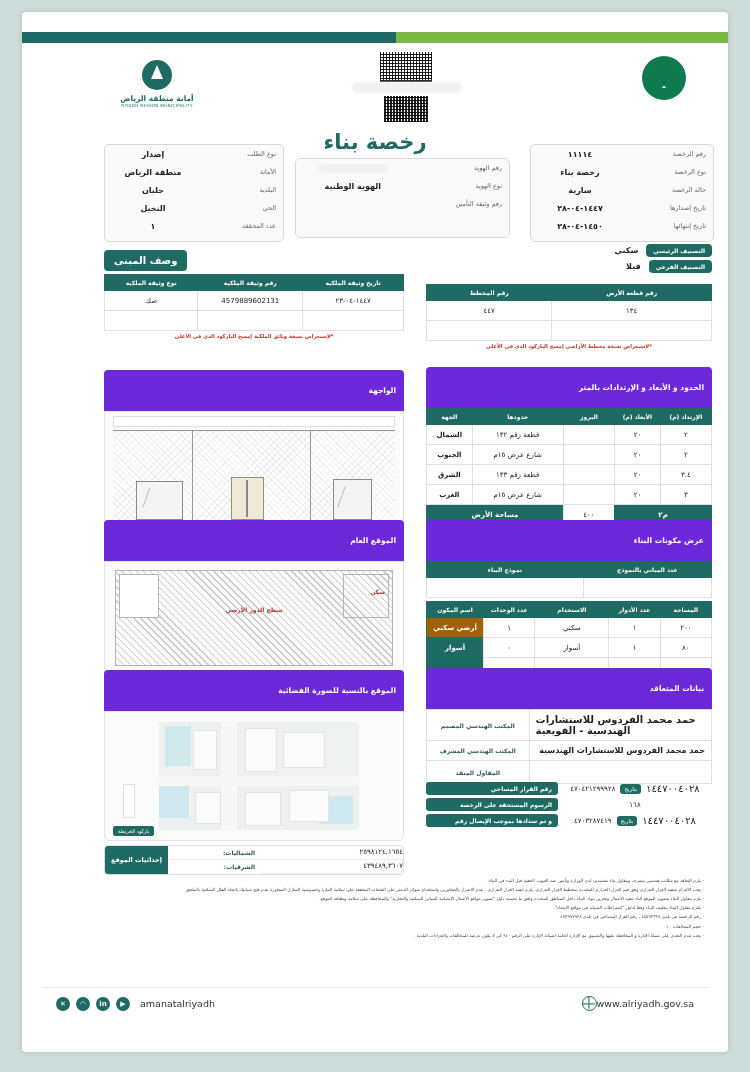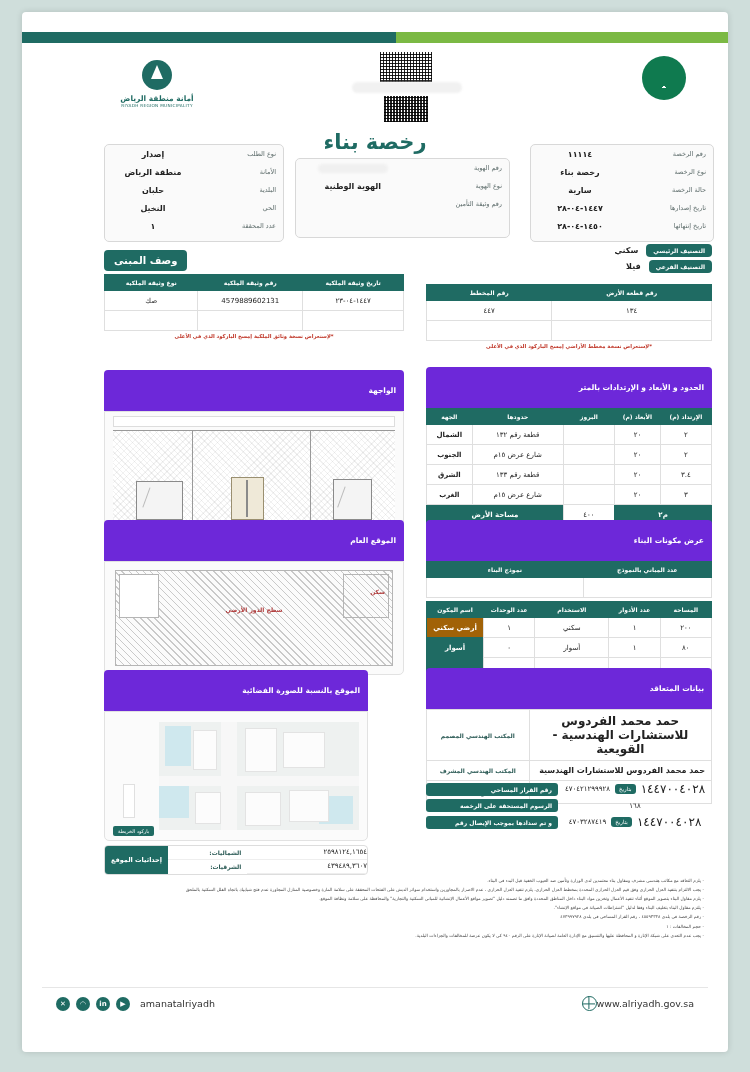--- a/index.html
+++ b/index.html
@@ -119,21 +119,21 @@
   .coord .rows .ck{font-size:6px;color:#2c5b56;width:38%;text-align:right;padding-right:6px;font-weight:bold;}
   .coord .rows .cv{font-size:7px;color:#222;width:62%;text-align:center;}
 
   
   .fee{display:flex;align-items:center;margin-bottom:3px;}
   .fee .fk{background:#1f6b63;color:#fff;font-size:6px;font-weight:bold;
     padding:3px 6px;border-radius:3px;width:120px;text-align:right;}
   .fee .fv{flex:1;display:flex;align-items:center;justify-content:center;gap:5px;}
   .fee .num{font-size:7px;color:#222;}
   .fee .dt{background:#1f6b63;color:#fff;font-size:5.5px;padding:2px 4px;border-radius:3px;}
-  .fee .dv{font-size:12px;color:#222;}
+  .fee .dv{font-size:10px;color:#222;font-family:Liberation Serif, serif;}
 
   .terms{position:absolute;left:24px;top:866px;width:658px;}
   .terms p{margin:0 0 2.5px 0;font-size:4.4px;line-height:1.5;color:#4a4a4a;text-align:right;}
 
   .footer{position:absolute;left:20px;top:975px;width:666px;height:32px;
     border-top:1px solid #e6e6e6;display:flex;align-items:center;justify-content:space-between;
     padding:0 14px;box-sizing:border-box;}
   .site{display:flex;align-items:center;direction:ltr;}
   .site .glb{width:13px;height:13px;border-radius:50%;border:1.4px solid #1f6b63;position:relative;}
   .site .glb:after{content:"";position:absolute;left:50%;top:-1px;width:1.2px;height:13px;
@@ -397,21 +397,21 @@
     </tbody>
       </table>
     <div class="note">*لإستعراض نسخة نماذج ومكونات البناء إمسح الباركود الذي في الأعلى</div>
   </div>
 
   <div class="sec" style="left:404px;top:656px;width:286px;">
     <div class="sec-head">بيانات المتعاقد</div>
     <table class="t">
       <tbody>
           <tr>
-        <td style="width:64%;font-size:12px;font-weight:bold;text-align:center;padding:4px 6px;">حمد محمد الفردوس للاستشارات الهندسية - القويعية</td>
+        <td style="width:64%;font-size:10px;font-weight:bold;text-align:left;padding:4px 6px;">حمد محمد الفردوس للاستشارات الهندسية - القويعية</td>
         <td style="width:36%;font-size:6px;color:#2c5b56;font-weight:bold;">المكتب الهندسي المصمم</td>
       </tr>
       <tr>
         <td style="font-size:8px;font-weight:bold;text-align:right;padding:4px 6px;">حمد محمد الفردوس للاستشارات الهندسية</td>
         <td style="font-size:6px;color:#2c5b56;font-weight:bold;">المكتب الهندسي المشرف</td>
       </tr>
       <tr>
         <td style="height:14px;"></td>
         <td style="font-size:6px;color:#2c5b56;font-weight:bold;">المقاول المنفذ</td>
       </tr>
@@ -462,21 +462,21 @@
     <div class="sec-head">الموقع العام</div>
     <div class="imgbox" style="height:112px;">
       <div class="hatch" style="left:10px;top:8px;right:10px;bottom:8px;"></div>
       <div style="position:absolute;left:14px;top:12px;width:38px;height:42px;background:#fff;border:1px solid #b5b5b5;"></div>
       <div class="hatch" style="right:14px;top:12px;width:44px;height:42px;"></div>
       <div class="plan-label" style="right:18px;top:26px;">سكن</div>
       <div class="plan-label" style="left:50%;top:44px;transform:translateX(-50%);">سطح الدور الأرضي</div>
     </div>
   </div>
 
-  <div class="sec" style="left:82px;top:658px;width:264px;">
+  <div class="sec" style="left:82px;top:658px;width:300px;">
     <div class="sec-head">الموقع بالنسبة للصورة الفضائية</div>
     <div class="imgbox" style="height:128px;">
       <div class="map">
         <div class="water" style="left:6px;top:4px;width:26px;height:40px;"></div>
         <div class="water" style="left:0px;top:62px;width:30px;height:34px;"></div>
         <div class="water" style="right:6px;bottom:6px;width:34px;height:28px;"></div>
         <div class="road" style="left:62px;top:0;width:16px;height:108px;"></div>
         <div class="road" style="left:0;top:54px;width:200px;height:10px;"></div>
         <div class="blk" style="left:34px;top:8px;width:22px;height:38px;"></div>
         <div class="blk" style="left:86px;top:6px;width:30px;height:42px;"></div>

